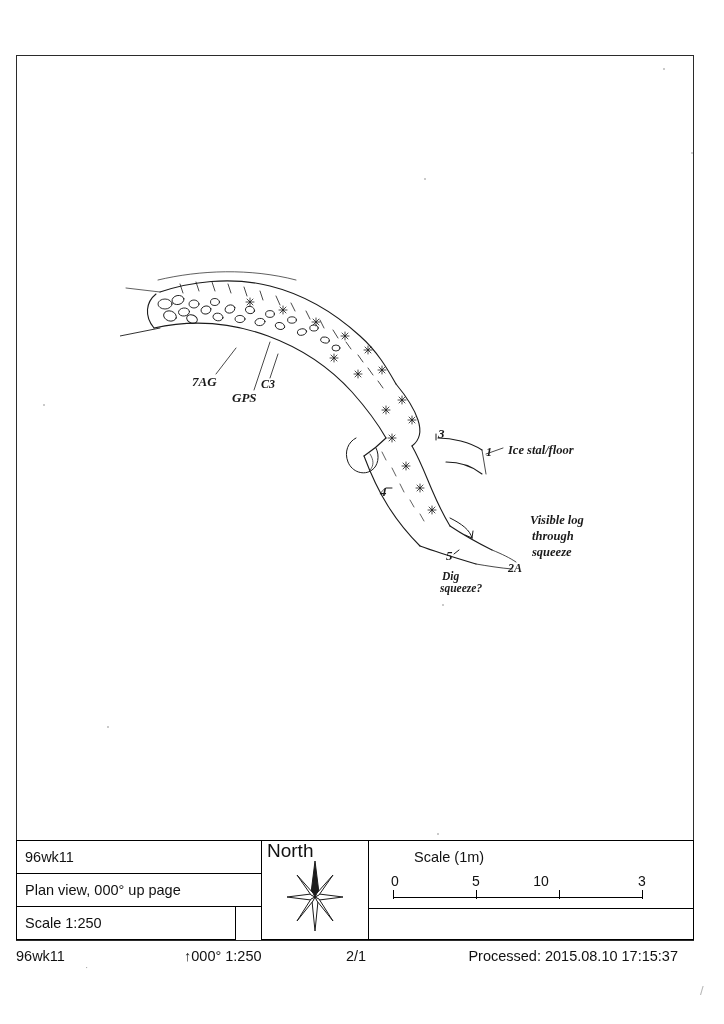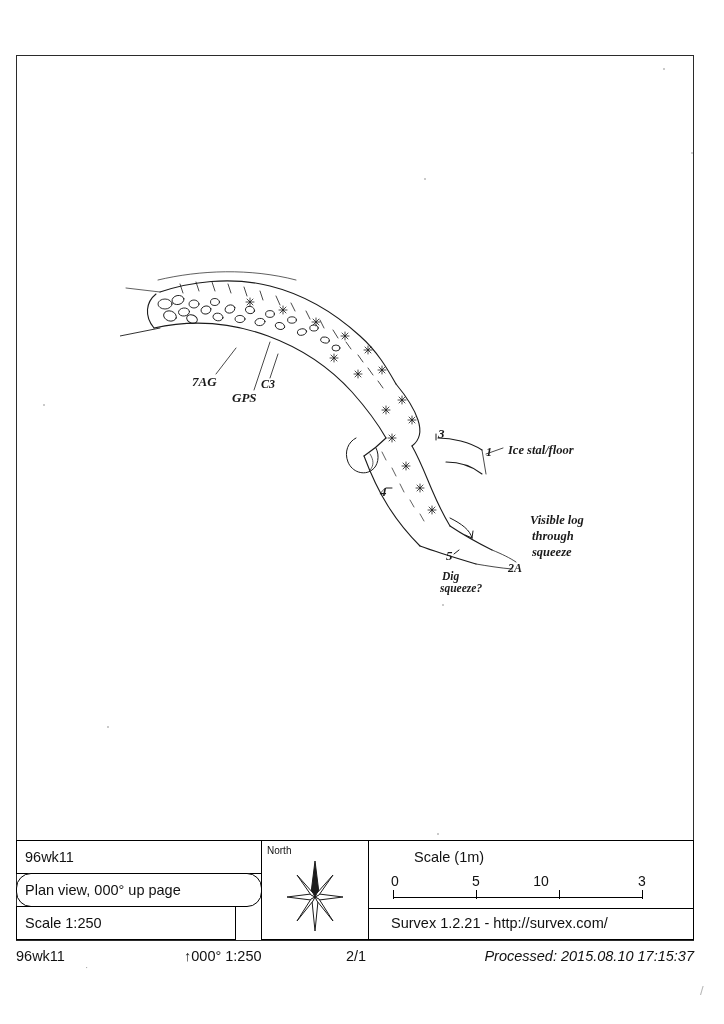--- a/index.html
+++ b/index.html
@@ -68,26 +68,26 @@
     box-sizing: border-box;
     border: 1px solid #000;
     font-size: 14.5px;
     color: #111;
     padding: 4px 8px;
     display: flex;
     align-items: center;
     background: #fff;
   }
   #tb-name   { left: 0px;   top: 0px;  width: 246px; height: 34px; }
-  #tb-view   { left: 0px;   top: 33px; width: 246px; height: 34px; border-radius: 15px; }
+  #tb-view   { left: 0px;   top: 33px; width: 246px; height: 34px; }
   #tb-scale  { left: 0px;   top: 66px; width: 220px; height: 34px; }
 
   #tb-north  { left: 245px; top: 0px;  width: 108px; height: 100px;
                display: block; padding: 3px 5px; }
-  #north-label { font-size: 10px; line-height: 14px; }
+  #north-label { font-size: 19px; line-height: 14px; }
   #north-arrow {
     position: absolute;
     left: 50%;
     top: 18px;
     transform: translateX(-50%);
   }
 
   #tb-right  { left: 352px; top: 0px;  width: 326px; height: 100px;
                display: block; padding: 0; border: 1px solid #000; }
 
@@ -124,21 +124,21 @@
     top: 948px;
     width: 678px;
     height: 22px;
     font-size: 14.5px;
     color: #111;
   }
   .foot-item { position: absolute; white-space: nowrap; }
   #foot-name { left: 0px; top: 0; }
   #foot-bearing { left: 156px; top: 0; margin-left: 12px; }
   #foot-page { left: 330px; top: 0; }
-  #foot-processed { right: 0px; top: 0; font-style: italic; }
+  #foot-processed { right: 16px; top: 0; }
 
   
   #mark-tr { position: absolute; left: 691px; top: 152px; width: 2px; height: 2px; background: #cfcfcf; }
   #mark-br { position: absolute; left: 700px; top: 983px; font-size: 13px; color: #b5b5b5; }
   #mark-foot-tick { position: absolute; left: 85px; top: 963px; font-size: 12px; color: #8e8e8e; }
 </style>
 </head>
 <body>
 
 <div id="page">
@@ -365,21 +365,20 @@
         <div class="scale-tick" style="left:83px;"></div>
         <div class="scale-tick" style="left:166px;"></div>
         <div class="scale-tick" style="left:249px;"></div>
         <div class="scale-num" style="left:2px;">0</div>
         <div class="scale-num" style="left:83px;">5</div>
         <div class="scale-num" style="left:148px;">10</div>
         <div class="scale-num" style="left:249px;">3</div>
       </div>
 
       <div id="tb-right-divider"></div>
-      <div id="survex-credit">Survex 1.2.21 - http://survex.com/</div>
     </div>
   </div>
 
   <div id="footer">
     <div class="foot-item" id="foot-name">96wk11</div>
     <div class="foot-item" id="foot-bearing">↑000° 1:250</div>
     <div class="foot-item" id="foot-page">2/1</div>
     <div class="foot-item" id="foot-processed">Processed: 2015.08.10 17:15:37</div>
   </div>
 

